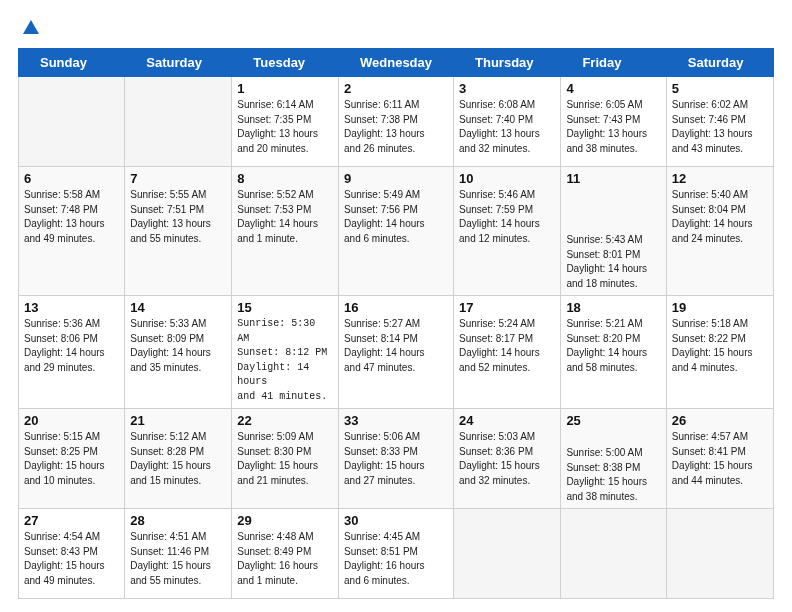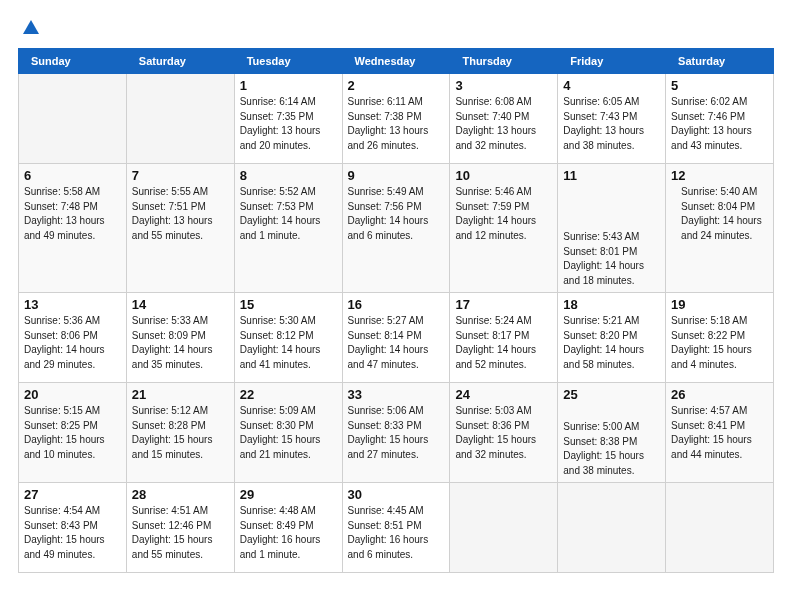--- a/index.html
+++ b/index.html
@@ -57,24 +57,24 @@
       color: #333;
     }
     .calendar {
       width: 100%;
       border-collapse: collapse;
       border: 1px solid #ccc;
     }
     .calendar th {
       background-color: #1565c0;
       color: #fff;
-      font-size: 11px;
+      font-size: 13px;
       font-weight: bold;
       text-align: left;
-      padding: 6px 12px;
+      padding: 6px 21px;
       border: 1px solid #1565c0;
     }
     .calendar td {
       width: 108px;
       vertical-align: top;
       border: 1px solid #d0d0d0;
       padding: 4px 5px;
       font-size: 10.5px;
       color: #222;
       height: 90px;
@@ -212,21 +212,21 @@
           </td>
           <td>
             <span class="day-number">11</span>
             <div class="day-info" style="white-space: pre-line; margin-top: 47px;">Sunrise: 5:43 AM
 Sunset: 8:01 PM
 Daylight: 14 hours
 and 18 minutes.</div>
           </td>
           <td>
             <span class="day-number">12</span>
-            <div class="day-info" style="white-space: pre-line; margin-left: 10px;">Sunrise: 5:40 AM
+            <div class="day-info" style="white-space: pre-line;">Sunrise: 5:40 AM
 Sunset: 8:04 PM
 Daylight: 14 hours
 and 24 minutes.</div>
           </td>
         </tr>
         <tr>
           <td>
             <span class="day-number">13</span>
             <div class="day-info" style="white-space: pre-line;">Sunrise: 5:36 AM
 Sunset: 8:06 PM
@@ -235,21 +235,21 @@
           </td>
           <td>
             <span class="day-number">14</span>
             <div class="day-info" style="white-space: pre-line;">Sunrise: 5:33 AM
 Sunset: 8:09 PM
 Daylight: 14 hours
 and 35 minutes.</div>
           </td>
           <td>
             <span class="day-number">15</span>
-            <div class="day-info" style="white-space: pre-line;">Sunrise: 5:30 AM
+            <div class="day-info" style="white-space: pre-line; font-family: Liberation Mono, monospace;">Sunrise: 5:30 AM
 Sunset: 8:12 PM
 Daylight: 14 hours
 and 41 minutes.</div>
           </td>
           <td>
             <span class="day-number">16</span>
             <div class="day-info" style="white-space: pre-line;">Sunrise: 5:27 AM
 Sunset: 8:14 PM
 Daylight: 14 hours
 and 47 minutes.</div>
@@ -331,21 +331,21 @@
           <td>
             <span class="day-number">27</span>
             <div class="day-info" style="white-space: pre-line;">Sunrise: 4:54 AM
 Sunset: 8:43 PM
 Daylight: 15 hours
 and 49 minutes.</div>
           </td>
           <td>
             <span class="day-number">28</span>
             <div class="day-info" style="white-space: pre-line;">Sunrise: 4:51 AM
-Sunset: 12:46 PM
+Sunset: 11:46 PM
 Daylight: 15 hours
 and 55 minutes.</div>
           </td>
           <td>
             <span class="day-number">29</span>
             <div class="day-info" style="white-space: pre-line;">Sunrise: 4:48 AM
 Sunset: 8:49 PM
 Daylight: 16 hours
 and 1 minute.</div>
           </td>

